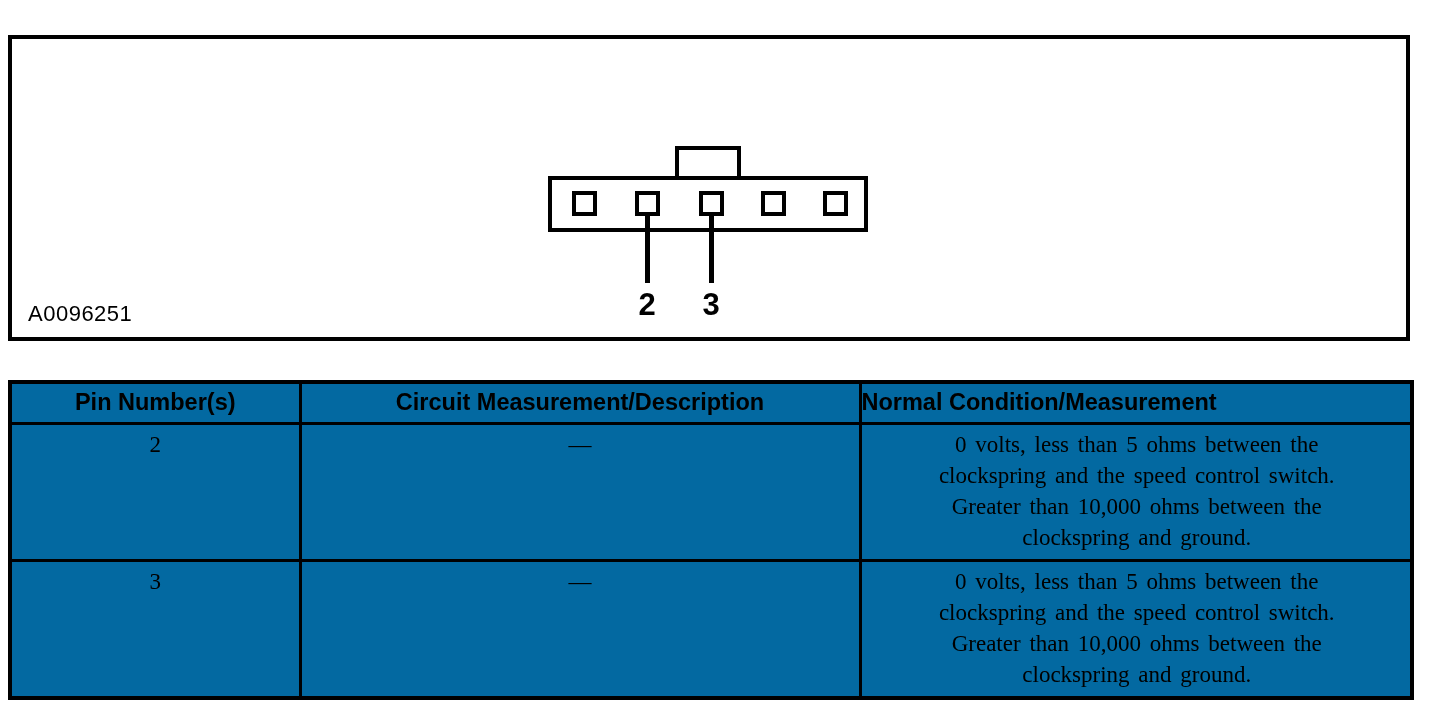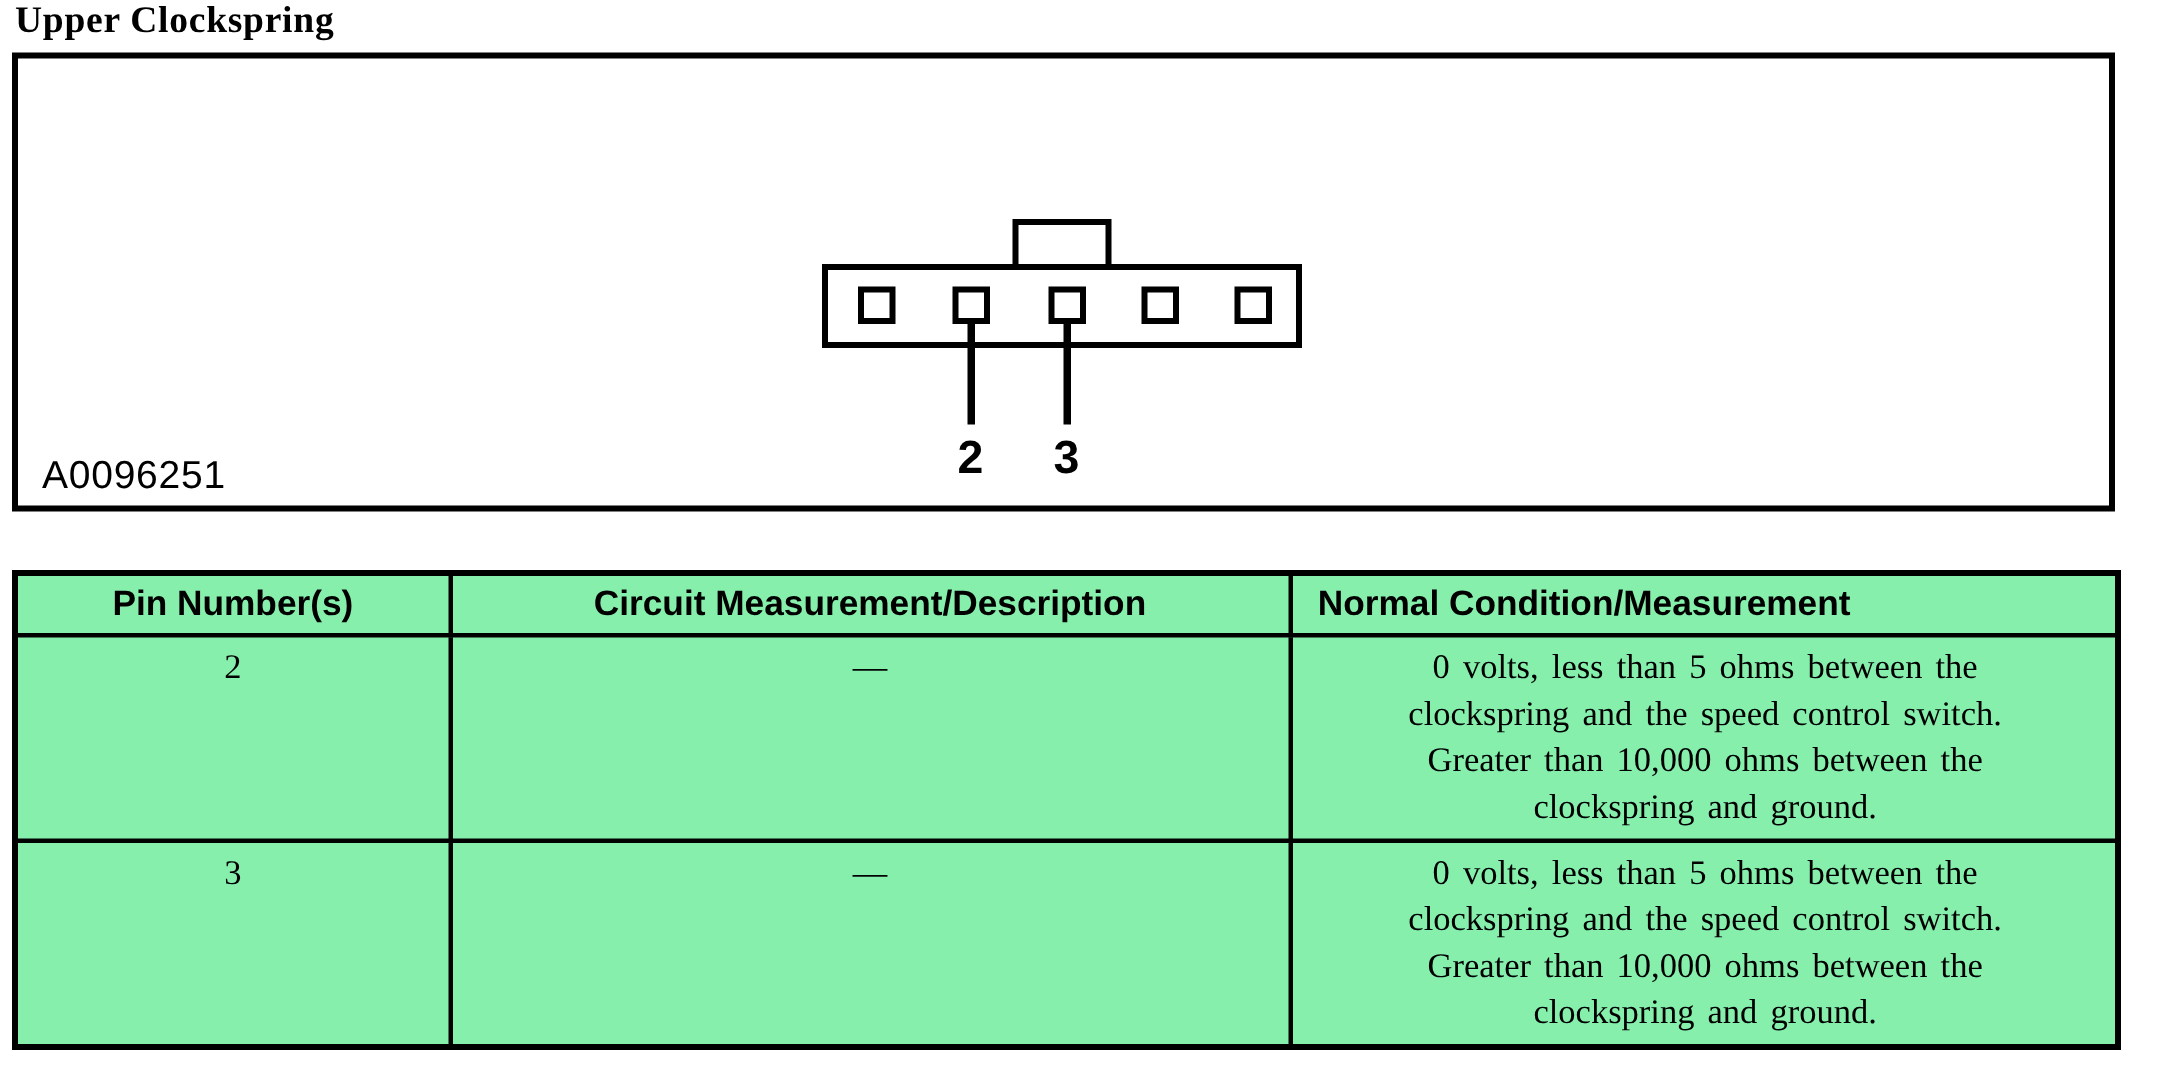--- a/index.html
+++ b/index.html
@@ -83,48 +83,47 @@
     font-size: 31px;
     line-height: 34px;
   }
   .callout-2 { left: 613px; }
   .callout-3 { left: 677px; }
   .figure-id {
     position: absolute;
     left: 16px;
     top: 262px;
     font-family: "Liberation Sans", sans-serif;
-    font-size: 26px;
+    font-size: 22px;
     letter-spacing: 0.5px;
   }
   
   .pin-table {
     position: absolute;
     left: 8px;
     top: 380px;
     width: 1402px;
     border-collapse: collapse;
     table-layout: fixed;
-    background: #86efac;
+    background: #0369a1;
     border: 4px solid #000;
   }
   .pin-table th, .pin-table td {
     border: 3px solid #000;
     vertical-align: middle;
   }
   .pin-table th {
     font-family: "Liberation Sans", sans-serif;
     font-weight: bold;
     font-size: 23.5px;
     height: 41px;
     text-align: center;
   }
   .pin-table th.condition-col {
     text-align: left;
-    padding-left: 17px;
   }
   .pin-table td {
     font-family: "Liberation Serif", serif;
     font-size: 23px;
     line-height: 31px;
     vertical-align: top;
   }
   tr.row-1 td { height: 136px; }
   tr.row-2 td { height: 137px; }
   td.pin-cell, td.circuit-cell {
@@ -136,21 +135,20 @@
     padding: 4px 12px 6px 14px;
     word-spacing: 3px;
   }
   .condition-line { white-space: nowrap; }
 </style>
 </head>
 <body>
 
 <div class="page">
 
-  <div class="doc-title">Upper Clockspring</div>
 
   <div class="figure-box">
 
     <div class="connector-tab"></div>
     <div class="connector-body"></div>
 
     <div class="connector-pin pin-p1"></div>
     <div class="connector-pin pin-p2"></div>
     <div class="connector-pin pin-p3"></div>
     <div class="connector-pin pin-p4"></div>

